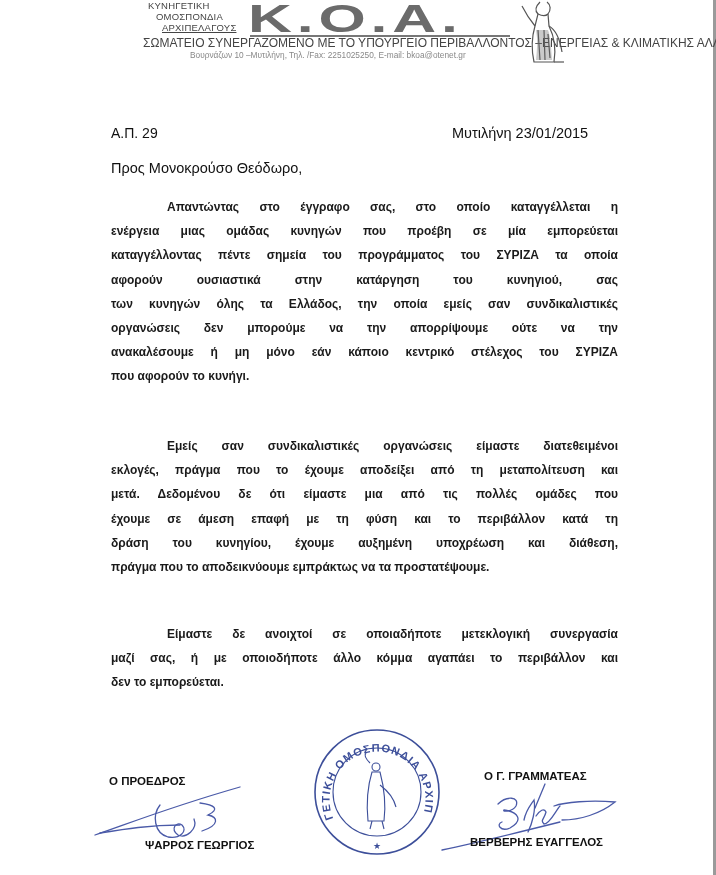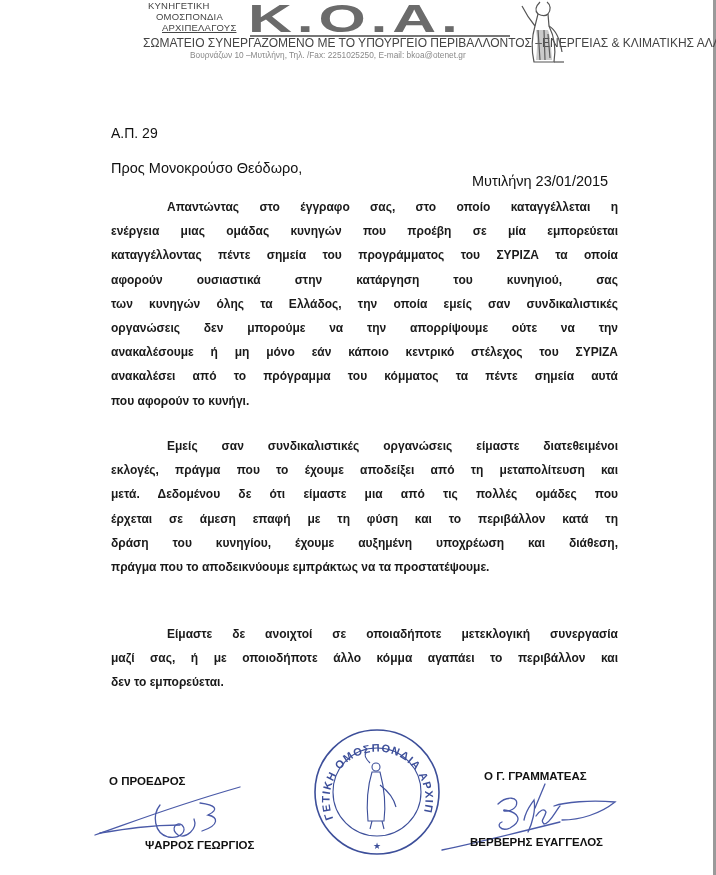--- a/index.html
+++ b/index.html
@@ -36,21 +36,21 @@
   .lh-address {
     position: absolute; left: 190px; top: 50px;
     font-size: 8.3px; color: #888; white-space: nowrap;
   }
   .lh-emblem {
     position: absolute; left: 518px; top: 0px; width: 50px; height: 68px;
   }
 
   
   .ref { position: absolute; left: 111px; top: 125px; font-size: 14px; }
-  .date { position: absolute; left: 472px; top: 125px; font-size: 14.5px; margin-top: 48px; }
+  .date { position: absolute; left: 452px; top: 125px; font-size: 14.5px; }
   .salutation { position: absolute; left: 111px; top: 160px; font-size: 14.5px; }
   .para {
     position: absolute; left: 111px; width: 507px;
     font-size: 12px; line-height: 24.2px; font-weight: bold;
     text-align: justify; color: #1a1a1a;
   }
   .para .line { display: block; text-align: justify; text-align-last: justify; white-space: nowrap; }
   .para .line.last { text-align-last: left; }
   .para .indent { padding-left: 56px; }
   .p1 { top: 195px; }
@@ -99,29 +99,28 @@
 <div class="salutation">Προς Μονοκρούσο Θεόδωρο,</div>
 
 <div class="para p1">
   <span class="line indent">Απαντώντας στο έγγραφο σας, στο οποίο καταγγέλλεται η</span>
   <span class="line">ενέργεια μιας ομάδας κυνηγών που προέβη σε μία εμπορεύεται</span>
   <span class="line">καταγγέλλοντας πέντε σημεία του προγράμματος του ΣΥΡΙΖΑ τα οποία</span>
   <span class="line">αφορούν ουσιαστικά στην κατάργηση του κυνηγιού, σας</span>
   <span class="line">των κυνηγών όλης τα Ελλάδος, την οποία εμείς σαν συνδικαλιστικές</span>
   <span class="line">οργανώσεις δεν μπορούμε να την απορρίψουμε ούτε να την</span>
   <span class="line">ανακαλέσουμε ή μη μόνο εάν κάποιο κεντρικό στέλεχος του ΣΥΡΙΖΑ</span>
-  <span class="line">ανακαλέσει από το πρόγραμμα του κόμματος τα πέντε σημεία αυτά</span>
   <span class="line last">που αφορούν το κυνήγι.</span>
 </div>
 
 <div class="para p2">
   <span class="line indent">Εμείς σαν συνδικαλιστικές οργανώσεις είμαστε διατεθειμένοι</span>
   <span class="line">εκλογές, πράγμα που το έχουμε αποδείξει από τη  μεταπολίτευση και</span>
   <span class="line">μετά. Δεδομένου δε ότι είμαστε μια  από τις πολλές ομάδες που</span>
-  <span class="line">έρχεται σε άμεση επαφή με τη φύση και το περιβάλλον κατά τη</span>
+  <span class="line">έχουμε σε άμεση επαφή με τη φύση και το περιβάλλον κατά τη</span>
   <span class="line">δράση του κυνηγίου, έχουμε αυξημένη υποχρέωση και διάθεση,</span>
   <span class="line last">πράγμα που το αποδεικνύουμε εμπράκτως να τα προστατέψουμε.</span>
 </div>
 
 <div class="para p3">
   <span class="line indent">Είμαστε δε ανοιχτοί σε οποιαδήποτε μετεκλογική συνεργασία</span>
   <span class="line">μαζί σας, ή με οποιοδήποτε άλλο κόμμα αγαπάει το περιβάλλον και</span>
   <span class="line last">δεν το εμπορεύεται.</span>
 </div>
 

